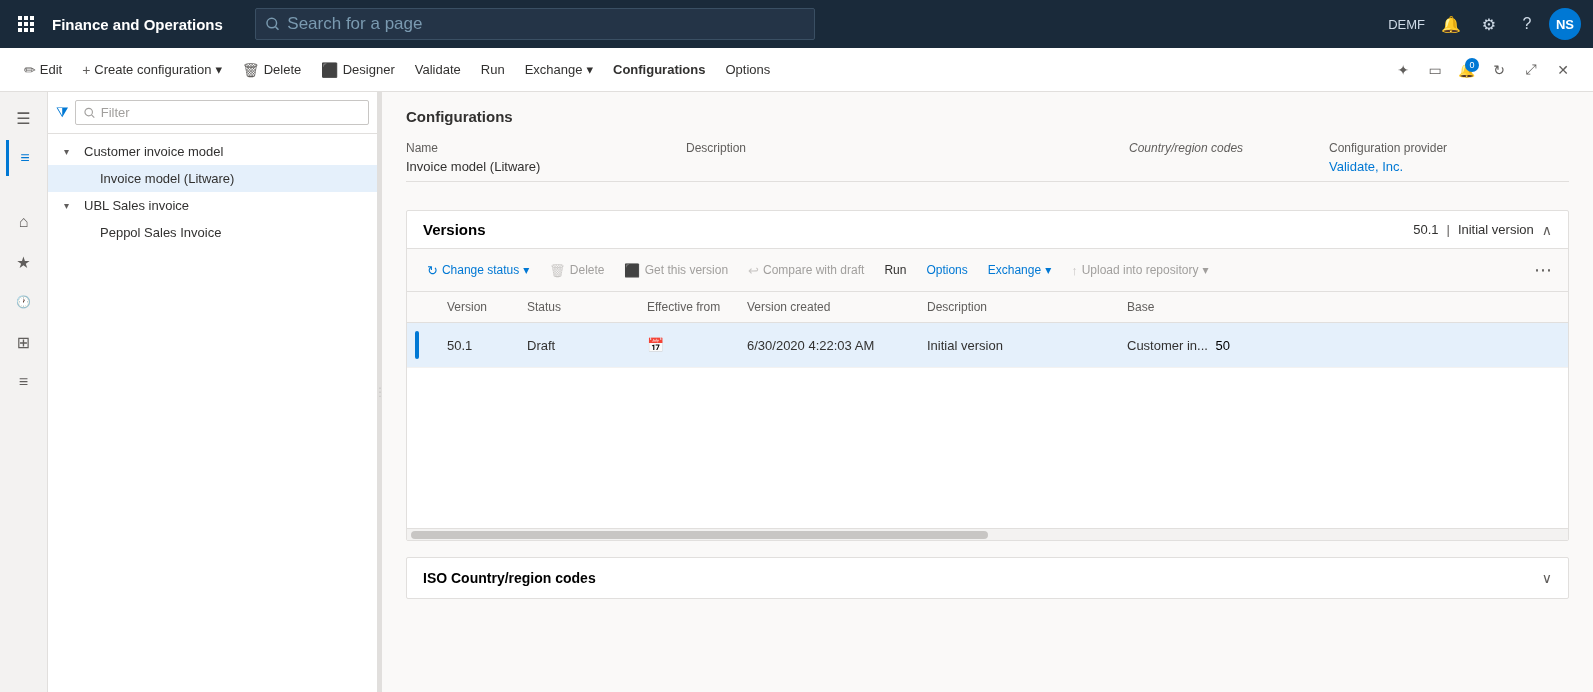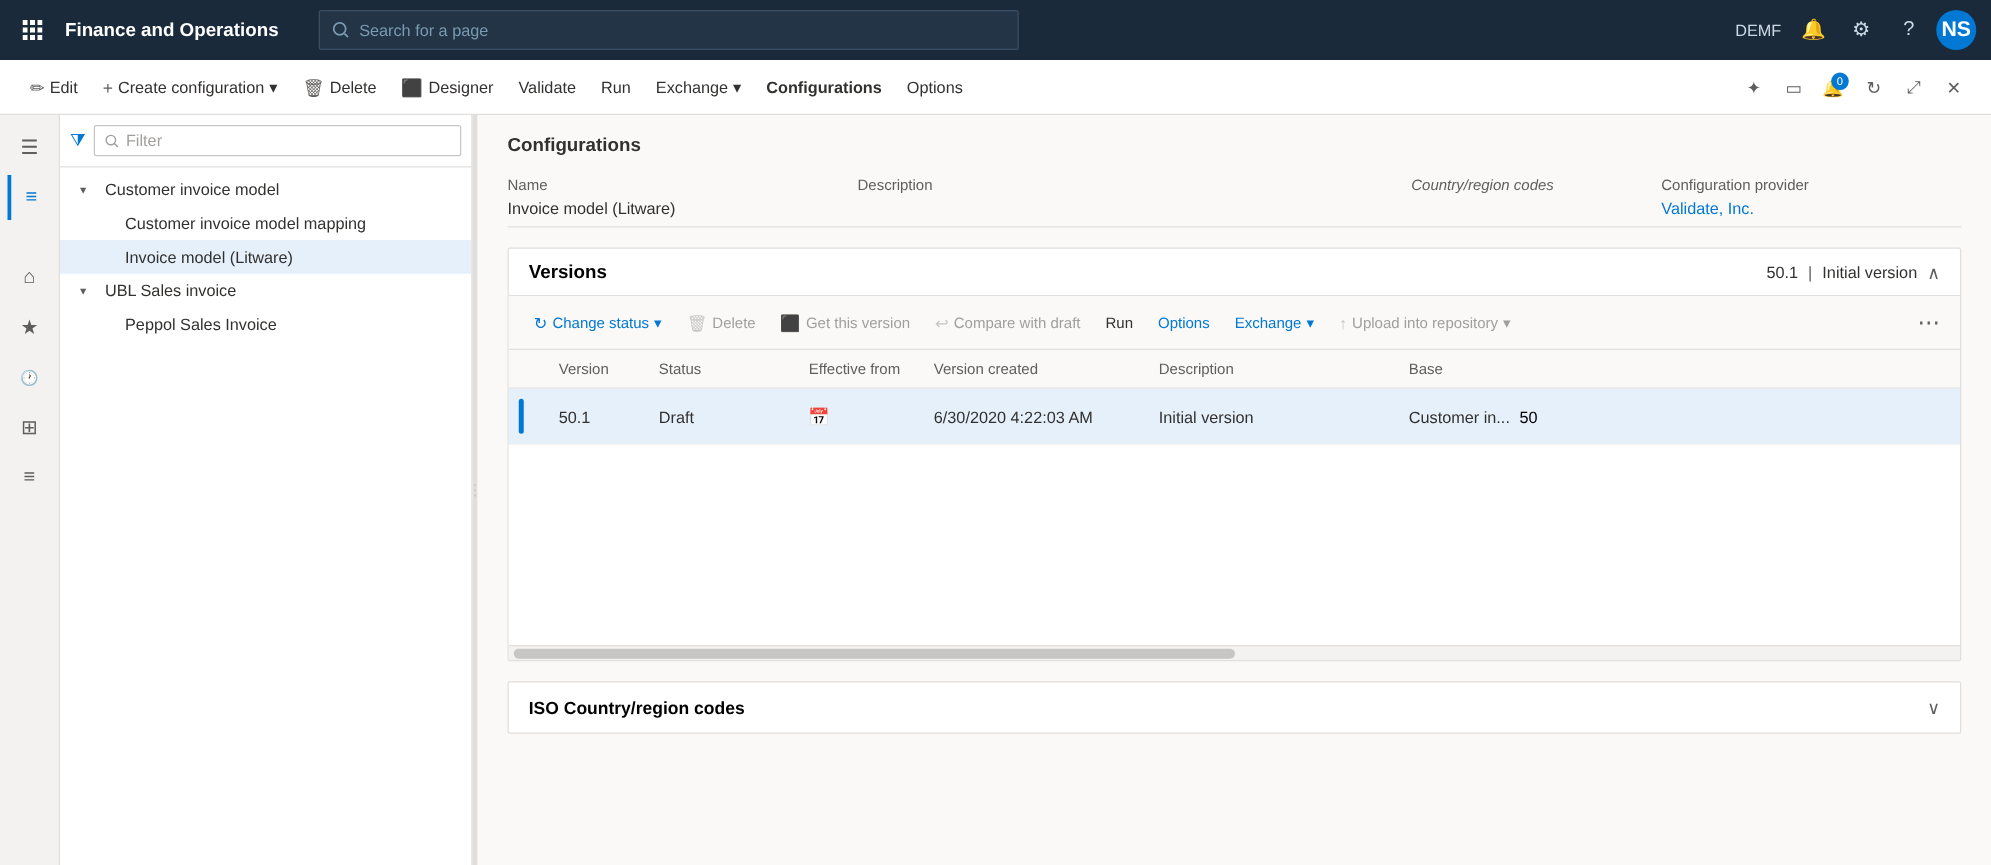--- a/index.html
+++ b/index.html
@@ -25,29 +25,29 @@
       display: flex;
       align-items: center;
       padding: 0 10px;
       gap: 8px;
       height: 32px;
     }
     .top-nav-search input {
       background: transparent;
       border: none;
       color: #aab8c5;
-      font-size: 13px;
+      font-size: 17px;
       outline: none;
       width: 100%;
     }
     .top-nav-search input::placeholder { color: #7a9ab0; }
     .top-nav-right { margin-left: auto; display: flex; align-items: center; gap: 6px; justify-content: center; }
     .top-nav-right .user-label { color: #cdd9e5; font-size: 13px; margin-right: 4px; }
     .top-nav-icon { width: 32px; height: 32px; display: flex; align-items: center; justify-content: center; color: #cdd9e5; font-size: 16px; cursor: pointer; border-radius: 2px; }
-    .avatar { width: 32px; height: 32px; background: #0078d4; border-radius: 50%; display: flex; align-items: center; justify-content: center; color: white; font-weight: 600; font-size: 17px; cursor: pointer; }
+    .avatar { width: 32px; height: 32px; background: #0078d4; border-radius: 50%; display: flex; align-items: center; justify-content: center; color: white; font-weight: 600; font-size: 13px; cursor: pointer; }
 
     
     .command-bar {
       background: #ffffff;
       border-bottom: 1px solid #e1dfdd;
       height: 44px;
       display: flex;
       align-items: center;
       padding: 0 16px;
       gap: 4px;
@@ -174,21 +174,21 @@
       padding: 16px 24px;
     }
 
     .section-title { font-size: 15px; font-weight: 600; color: #323130; margin-bottom: 12px; }
 
     
     .config-header-table {
       width: 100%;
       border-bottom: 1px solid #e1dfdd;
       padding-bottom: 3px;
-      margin-bottom: 16px;
+      margin-bottom: 28px;
     }
     .config-header-row {
       display: flex;
       gap: 0;
     }
     .config-header-col {
       flex: 1;
       padding: 4px 8px 4px 0;
     }
     .config-header-col:first-child { flex: 0 0 280px; }
@@ -407,24 +407,20 @@
         </div>
       </div>
     </div>
     <div class="tree-content">
 
       <div class="tree-item level1">
         <span class="caret">▾</span>
         <span class="label">Customer invoice model</span>
       </div>
 
-      <div class="tree-item level2">
-        <span class="caret"></span>
-        <span class="label">Customer invoice model mapping</span>
-      </div>
 
       <div class="tree-item level2 selected">
         <span class="caret"></span>
         <span class="label">Invoice model (Litware)</span>
       </div>
 
       <div class="tree-item level1">
         <span class="caret">▾</span>
         <span class="label">UBL Sales invoice</span>
       </div>

